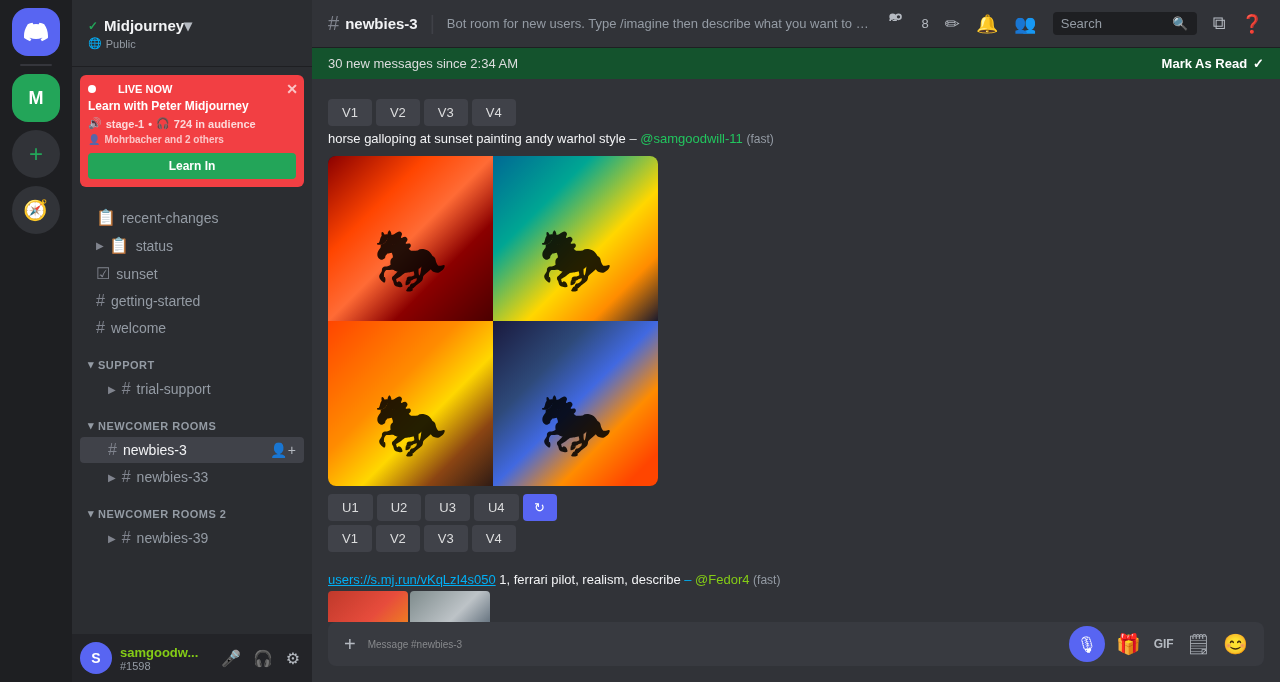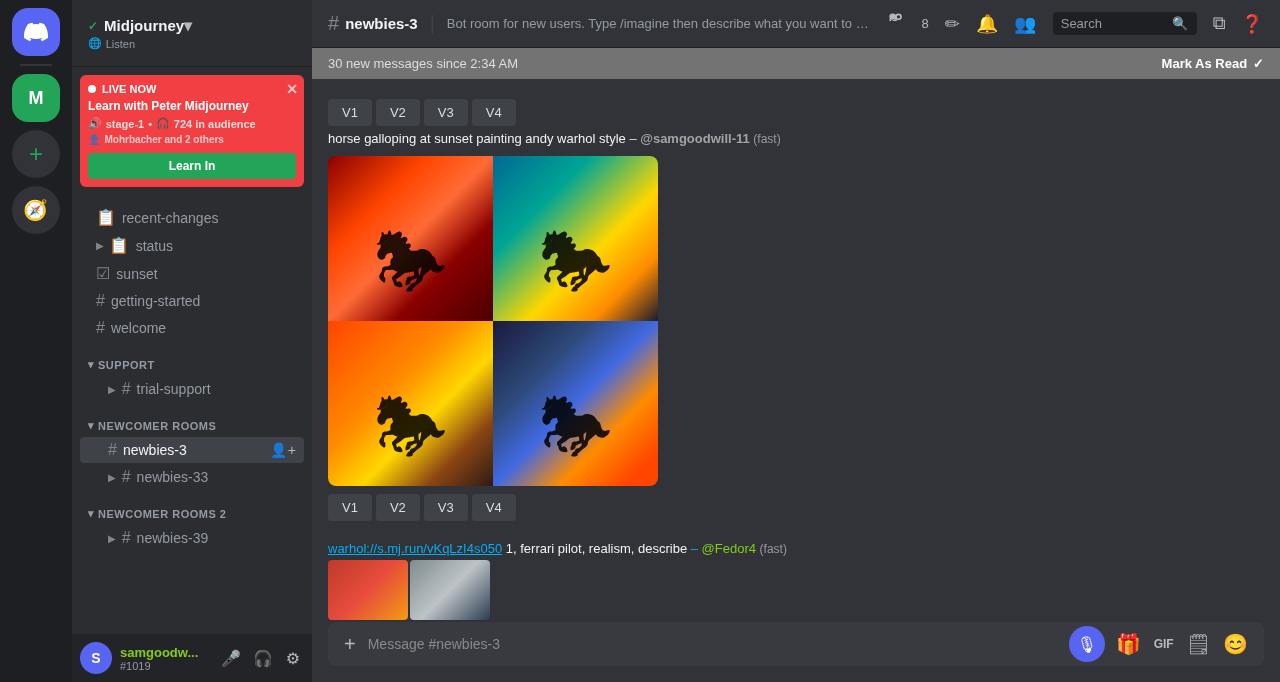--- a/index.html
+++ b/index.html
@@ -169,21 +169,21 @@
       align-items: center;
       gap: 6px;
       width: 144px;
       color: #949ba4;
       font-size: 13px;
       cursor: text;
     }
 
     
     .new-messages-banner {
-      background: #737373;
+      background: #14532d;
       padding: 8px 16px;
       display: flex;
       align-items: center;
       justify-content: space-between;
       font-size: 13px;
       font-weight: 500;
       cursor: pointer;
       flex-shrink: 0;
     }
     .new-messages-banner .mark-read {
@@ -201,21 +201,21 @@
       padding: 16px 0;
     }
 
     .message-group {
       padding: 4px 16px;
       margin-bottom: 8px;
     }
 
     .msg-header { font-size: 13px; color: #dcddde; margin-bottom: 8px; line-height: 1.4; }
     .msg-header .prompt { color: #f2f3f5; font-weight: 500; margin-top: 17px; }
-    .msg-header .mention { color: #a3a3a3; font-weight: 700; }
+    .msg-header .mention { color: #22c55e; font-weight: 400; }
     .msg-header .fast-badge { color: #949ba4; font-size: 12px; }
 
     .image-grid {
       display: grid;
       grid-template-columns: 1fr 1fr;
       grid-template-rows: 1fr 1fr;
       width: 330px;
       height: 330px;
       border-radius: 8px;
       overflow: hidden;
@@ -288,21 +288,21 @@
       padding: 0 12px;
       gap: 8px;
     }
     .input-icon-btn { background: none; border: none; color: #b5bac1; cursor: pointer; font-size: 20px; padding: 10px 4px; }
     .message-input {
       flex: 1;
       background: none;
       border: none;
       outline: none;
       color: #dcddde;
-      font-size: 14px;
+      font-size: 10px;
       padding: 11px 0;
     }
     .message-input::placeholder { color: #87898c; }
     .voice-btn {
       width: 36px; height: 36px;
       border-radius: 50%;
       background: #5865f2;
       border: none;
       display: flex; align-items: center; justify-content: center;
       cursor: pointer;
@@ -351,27 +351,27 @@
 <div class="channel-sidebar">
   <div class="server-header">
     <div>
       <div style="display:flex;align-items:center;">
         <span class="checkmark">✓</span>
         <span>Midjourney</span>
         <span style="margin-left:auto;color:#b5bac1;font-size:16px;">▾</span>
       </div>
       <div class="public-badge">
         <span>🌐</span>
-        <span>Listen</span>
+        <span>Public</span>
       </div>
     </div>
   </div>
 
   <div class="live-banner">
-    <div style="display:flex;align-items:center;gap:6px;">
+    <div style="display:flex;align-items:center;gap:22px;">
       <span style="width:8px;height:8px;border-radius:50%;background:white;display:inline-block;"></span>
       <span style="font-size:11px;font-weight:700;">LIVE NOW</span>
     </div>
     <div class="live-title">Learn with Peter Midjourney</div>
     <div class="live-subtitle">
       <span>🔊</span>
       <span>stage-1</span>
       <span>•</span>
       <span>🎧</span>
       <span>724 in audience</span>
@@ -443,21 +443,21 @@
       <span>newbies-39</span>
     </div>
   </div>
 
   <div class="user-area">
     <div class="user-avatar">
       <span>S</span>
     </div>
     <div class="user-info">
       <div class="user-name">samgoodw...</div>
-      <div class="user-tag">#1019</div>
+      <div class="user-tag">#1598</div>
     </div>
     <div class="user-controls">
       <button class="user-ctrl-btn" title="Mute">🎤</button>
       <button class="user-ctrl-btn" title="Deafen">🎧</button>
       <button class="user-ctrl-btn" title="Settings">⚙</button>
     </div>
   </div>
 </div>
 
 <div class="main-content">
@@ -529,32 +529,39 @@
             <div class="horse-silhouette">🐎</div>
           </div>
         </div>
         <div class="image-cell">
           <div class="horse-img horse-img-4">
             <div class="horse-silhouette">🐎</div>
           </div>
         </div>
       </div>
 
+      <div class="action-buttons">
+        <button class="action-btn">U1</button>
+        <button class="action-btn">U2</button>
+        <button class="action-btn">U3</button>
+        <button class="action-btn">U4</button>
+        <button class="action-btn refresh">↻</button>
+      </div>
 
       <div class="action-buttons">
         <button class="action-btn">V1</button>
         <button class="action-btn">V2</button>
         <button class="action-btn">V3</button>
         <button class="action-btn">V4</button>
       </div>
     </div>
 
     <div class="message-group">
       <div class="link-msg">
-        <span class="link">warhol://s.mj.run/vKqLzI4s050</span>
+        <span class="link">users://s.mj.run/vKqLzI4s050</span>
         <span class="desc"> 1, ferrari pilot, realism, describe </span>
         <span>– </span>
         <span class="mention">@Fedor4</span>
         <span class="fast"> (fast)</span>
       </div>
       <div class="partial-images">
         <div class="partial-img" style="background:linear-gradient(135deg,#c0392b,#e74c3c,#f39c12);"></div>
         <div class="partial-img" style="background:linear-gradient(135deg,#7f8c8d,#bdc3c7,#2c3e50);"></div>
       </div>
     </div>

